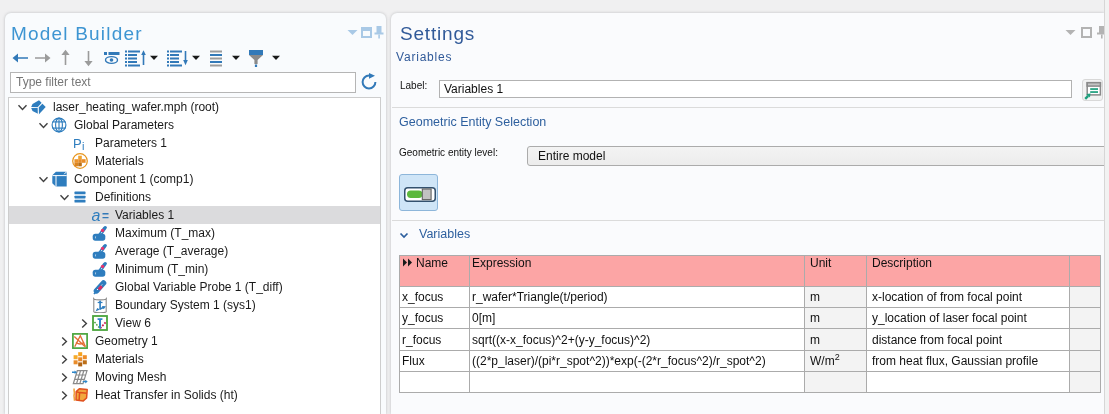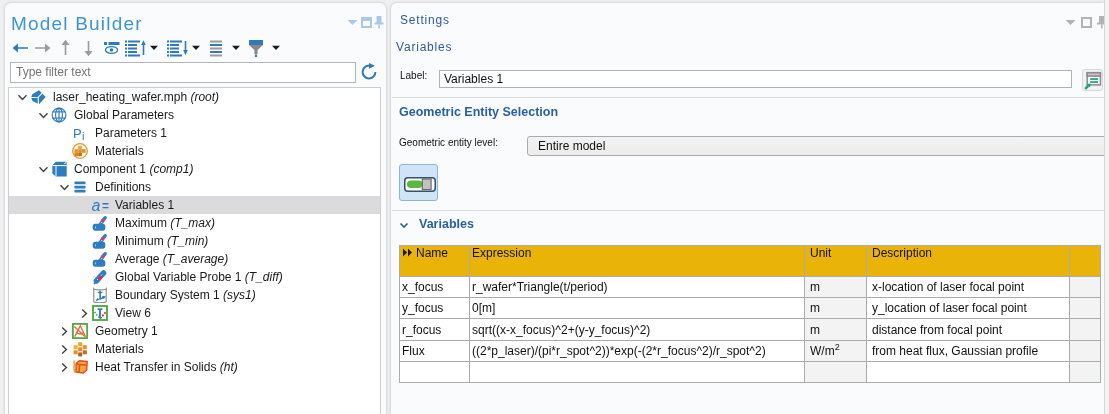--- a/index.html
+++ b/index.html
@@ -1,60 +1,60 @@
 <!DOCTYPE html>
 <html><head>
 <meta charset="utf-8">
 <style>
 * { margin:0; padding:0; box-sizing:border-box; }
 html,body { width:1109px; height:414px; overflow:hidden; }
 body { background:#f0f0f1; font-family:"Liberation Sans", sans-serif; font-size:12px; color:#111; }
 #stage { position:relative; width:1109px; height:414px; }
-.panel { position:absolute; top:3px; bottom:0; background:#f9fbfd; border-radius:6px 6px 0 0; box-shadow:0 0 3px rgba(120,125,130,0.45); }
+.panel { position:absolute; top:13px; bottom:0; background:#f9fbfd; border-radius:6px 6px 0 0; box-shadow:0 0 3px rgba(120,125,130,0.45); }
 #lp { left:5px; width:381px; }
 #rp { left:391px; width:713px; border-radius:6px 0 0 0; background:#fafbfd; }
 #rstrip { position:absolute; left:1104px; top:0; width:5px; height:414px; background:#f2f2f2; border-left:1px solid #d6d6d6; }
-.title { position:absolute; font-size:12px; letter-spacing:0; }
+.title { position:absolute; font-size:19px; letter-spacing:0; }
 #lp .title { left:6px; top:10px; color:#3e95d2; font-size:19px; letter-spacing:1.2px; }
 #rp .title { left:9px; top:10px; color:#315a99; letter-spacing:0.8px; }
 #rp .subtitle { position:absolute; left:5px; top:37px; color:#315a99; font-size:12px; letter-spacing:0.8px; }
 .winicons { position:absolute; top:12px; display:flex; align-items:center; gap:5px; }
 #lp .winicons { }
 #rp .winicons { left:673px; }
 
 .tb { position:absolute; top:36px; left:0; height:18px; width:100%; }
 .tb svg { position:absolute; top:0; }
 
 #filter { position:absolute; left:5px; top:59px; width:346px; height:21px; background:#fff; border:1px solid #b5b5b5; color:#767676; font-size:12px; line-height:18px; padding-left:5px; }
 #refresh { position:absolute; left:355px; top:60px; }
 
 #tree { position:absolute; left:3px; top:84px; width:373px; height:327px; background:#fff; border:1px solid #cdcdcd; border-bottom:none; overflow:hidden; }
 .trow { position:relative; height:18px; display:flex; align-items:center; white-space:nowrap; }
 .trow.sel { background:#dbdbdd; }
 .chev { width:16px; height:16px; flex:0 0 16px; display:flex; align-items:center; justify-content:center; }
 .ticon { width:16px; height:16px; flex:0 0 16px; margin-right:7px; position:relative; }
 .ttxt { font-size:12px; color:#1a1a1a; }
-.it { font-style:italic; }
+.it { }
 .ind0 { padding-left:5px; } 
 .ind1 { padding-left:26px; }
 .ind2 { padding-left:47px; }
 .ind3 { padding-left:67px; }
 
 .sep { position:absolute; left:1px; height:1px; background:#dbdbdb; width:712px; }
 .lbl { position:absolute; font-size:10px; color:#111; }
 #labelinput { position:absolute; left:48px; top:67px; width:633px; height:18px; background:#fff; border:1px solid #b2b2b2; font-size:12px; line-height:17px; padding-left:4px; color:#111; }
 #labelbtn { position:absolute; left:691px; top:66px; width:21px; height:22px; background:#f2f2f2; border:1px solid #d8d8d8; border-radius:3px; }
-.sect { position:absolute; font-size:12.5px; font-weight:bold; color:#2d5f9e; }
+.sect { position:absolute; font-size:12.5px; font-weight:normal; color:#2d5f9e; }
 #combo { position:absolute; left:136px; top:133px; width:631px; height:20px; background:linear-gradient(#f3f3f3,#ececec); border:1px solid #ababab; border-radius:3px; font-size:12px; line-height:18px; padding-left:10px; color:#111; }
 #combo .arr { position:absolute; right:10px; top:8px; width:0; height:0; border-left:4.5px solid transparent; border-right:4.5px solid transparent; border-top:5px solid #1a1a1a; }
 #togglebtn { position:absolute; left:8px; top:161px; width:39px; height:37px; background:#cfe5f7; border:1px solid #8db6da; border-radius:3px; }
 
 #vtable { position:absolute; left:8px; top:242px; width:702px; border-collapse:collapse; table-layout:fixed; font-size:12px; }
 #vtable td, #vtable th { border:1px solid #ababab; padding:0 0 0 2px; text-align:left; font-weight:normal; overflow:hidden; white-space:nowrap; }
-#vtable th { height:27px; background:#eab308; vertical-align:bottom; padding-bottom:16px; }
+#vtable th { height:27px; background:#fca5a5; vertical-align:bottom; padding-bottom:16px; }
 #vtable td { height:21px; background:#fff; }
 #vtable td.g { background:#f3f3f3; }
 #vtable td:nth-child(3), #vtable td:nth-child(4), #vtable th:nth-child(3), #vtable th:nth-child(4) { padding-left:5px; }
 sup { font-size:9px; vertical-align:super; line-height:0; }
 </style>
 </head>
 <body>
 <div id="stage">
   <div class="panel" id="lp">
     <div class="title">Model Builder</div>
@@ -263,32 +263,32 @@
         </div>
       <div class="trow" style="padding-left:83px">
           <span class="ticon"><svg width="16" height="16" viewBox="0 0 16 16">
               <rect x="0.7" y="8.7" width="12.6" height="7" rx="2.6" fill="#2e7dbe"></rect>
               <path d="M3.6 11.5 a3.5 3.5 0 0 0 0 1.8" stroke="#cfe3f2" stroke-width="1" fill="none"></path>
               <line x1="7.5" y1="10.5" x2="12.8" y2="3" stroke="#2e7dbe" stroke-width="3.4"></line>
               <line x1="9.2" y1="8.2" x2="12.4" y2="3.6" stroke="#fff" stroke-width="1" stroke-dasharray="1.3 1.3"></line>
               <circle cx="10.6" cy="5.4" r="1.7" fill="#e8336e"></circle>
               <circle cx="13.2" cy="2.6" r="1.7" fill="#2e7dbe"></circle>
             </svg></span>
-          <span class="ttxt">Minimum <span class="it">(T_min)</span></span>
+          <span class="ttxt">Average <span class="it">(T_average)</span></span>
         </div>
       <div class="trow" style="padding-left:83px">
           <span class="ticon"><svg width="16" height="16" viewBox="0 0 16 16">
               <rect x="0.7" y="8.7" width="12.6" height="7" rx="2.6" fill="#2e7dbe"></rect>
               <path d="M3.6 11.5 a3.5 3.5 0 0 0 0 1.8" stroke="#cfe3f2" stroke-width="1" fill="none"></path>
               <line x1="7.5" y1="10.5" x2="12.8" y2="3" stroke="#2e7dbe" stroke-width="3.4"></line>
               <line x1="9.2" y1="8.2" x2="12.4" y2="3.6" stroke="#fff" stroke-width="1" stroke-dasharray="1.3 1.3"></line>
               <circle cx="10.6" cy="5.4" r="1.7" fill="#e8336e"></circle>
               <circle cx="13.2" cy="2.6" r="1.7" fill="#2e7dbe"></circle>
             </svg></span>
-          <span class="ttxt">Average <span class="it">(T_average)</span></span>
+          <span class="ttxt">Minimum <span class="it">(T_min)</span></span>
         </div>
       <div class="trow" style="padding-left:83px">
           <span class="ticon"><svg width="16" height="16" viewBox="0 0 16 16">
               <line x1="2" y1="15" x2="5" y2="11.5" stroke="#2e7dbe" stroke-width="1.6"></line>
               <line x1="4.5" y1="11.8" x2="11.5" y2="4" stroke="#2e7dbe" stroke-width="5.6" stroke-linecap="round"></line>
               <line x1="5" y1="11" x2="11" y2="4.6" stroke="#fff" stroke-width="1" stroke-dasharray="1.5 1.5"></line>
               <line x1="6.8" y1="10.5" x2="9.8" y2="7.2" stroke="#dd2a60" stroke-width="3"></line>
             </svg></span>
           <span class="ttxt">Global Variable Probe 1 <span class="it">(T_diff)</span></span>
         </div>
@@ -348,20 +348,35 @@
                 <rect x="6.2" y="1.2" width="4" height="4" fill="#f6a21f"></rect>
                 <rect x="1.6" y="4.2" width="4" height="4" fill="#f6ab2a"></rect>
                 <rect x="10.8" y="4.2" width="4" height="4" fill="#ee8d28"></rect>
                 <rect x="6.2" y="6.3" width="4" height="4" fill="#e8892b"></rect>
                 <rect x="1.6" y="9.3" width="4" height="4" fill="#e98c2a"></rect>
                 <rect x="10.8" y="9.3" width="4" height="4" fill="#bd6f17"></rect>
                 <rect x="6.2" y="11.4" width="4" height="4" fill="#b26413"></rect>
               </g>
             </svg></span>
           <span class="ttxt">Materials</span>
+        </div>
+      <div class="trow ind2">
+          <span class="chev">
+            <svg width="11" height="11" viewBox="0 0 11 11">
+              <path d="M3.2 1.5 L7.4 5.5 L3.2 9.5" fill="none" stroke="#404040" stroke-width="1.4"></path>
+            </svg>
+          </span>
+          <span class="ticon"><svg width="16" height="16" viewBox="0 0 16 16">
+              <path d="M5.3 1.7 L15 1.7 L11 14.7 L1.3 14.7 Z M4.1 6 L13.7 6 M2.9 10.4 L12.4 10.4 M8.5 1.7 L4.5 14.7 M11.8 1.7 L7.8 14.7" stroke="#8a8a8a" stroke-width="1.2" fill="none"></path>
+              <g fill="#2e86c8">
+                <path d="M0 2.6 L2.6 2.6 L2.6 1.5 L5 3.3 L2.6 5.1 L2.6 4 L0 4 Z"></path>
+                <path d="M10.7 11.9 L13.3 11.9 L13.3 10.8 L15.7 12.6 L13.3 14.4 L13.3 13.3 L10.7 13.3 Z"></path>
+              </g>
+            </svg></span>
+          <span class="ttxt">Moving Mesh</span>
         </div>
       <div class="trow ind2">
           <span class="chev">
             <svg width="11" height="11" viewBox="0 0 11 11">
               <path d="M3.2 1.5 L7.4 5.5 L3.2 9.5" fill="none" stroke="#404040" stroke-width="1.4"></path>
             </svg>
           </span>
           <span class="ticon"><svg width="16" height="16" viewBox="0 0 16 16">
               <path d="M2.3 1.5 C1.3 3.5 3.1 5 2.2 7.4 C1.4 9.6 3 11.5 2.3 13.8" stroke="#f0a23c" stroke-width="1.6" fill="none"></path>
               <path d="M4.2 4.6 L7.3 1.8 L15.2 2.6 L14.6 11 L11.3 13.9 L4 13 Z" fill="#f2a83f" stroke="#e0501e" stroke-width="1.5" stroke-linejoin="round"></path>
@@ -430,21 +445,21 @@
               </svg><span style="padding-left:14px">Name</span></th>
             <th>Expression</th>
             <th>Unit</th>
             <th>Description</th>
             <th class="g"></th>
           </tr>
       <tr>
             <td>x_focus</td>
             <td>r_wafer*Triangle(t/period)</td>
             <td class="g">m</td>
-            <td>x-location of laser focal point</td>
+            <td>x-location of from focal point</td>
             <td class="g"></td>
           </tr>
       <tr>
             <td>y_focus</td>
             <td>0[m]</td>
             <td class="g">m</td>
             <td>y_location of laser focal point</td>
             <td class="g"></td>
           </tr>
       <tr style="height:22px">

